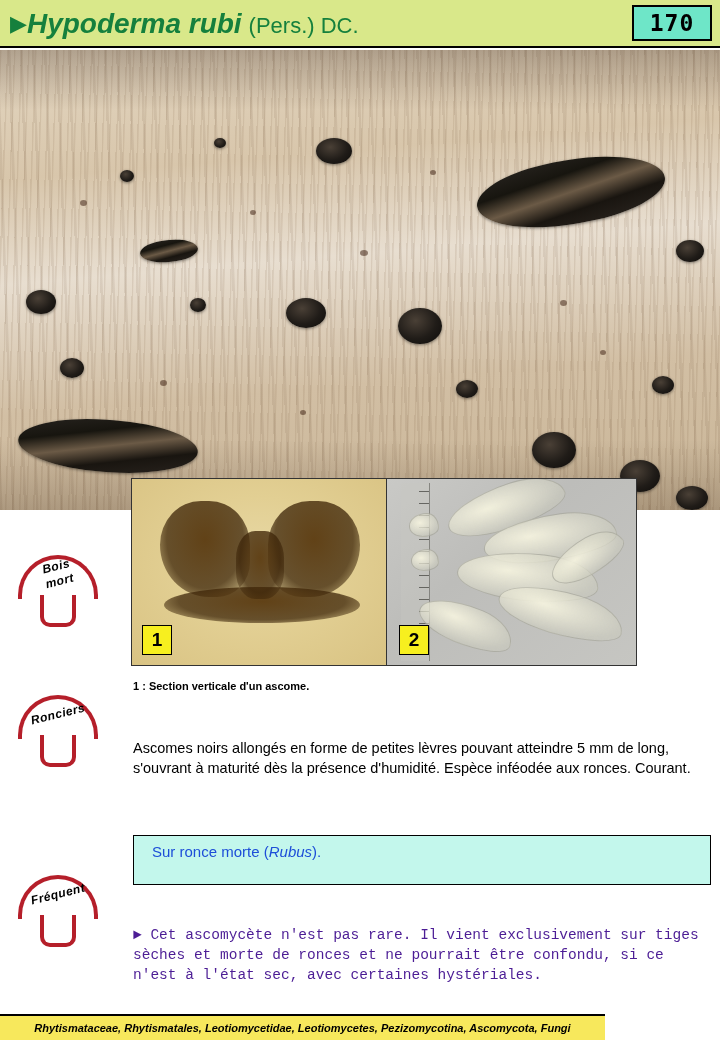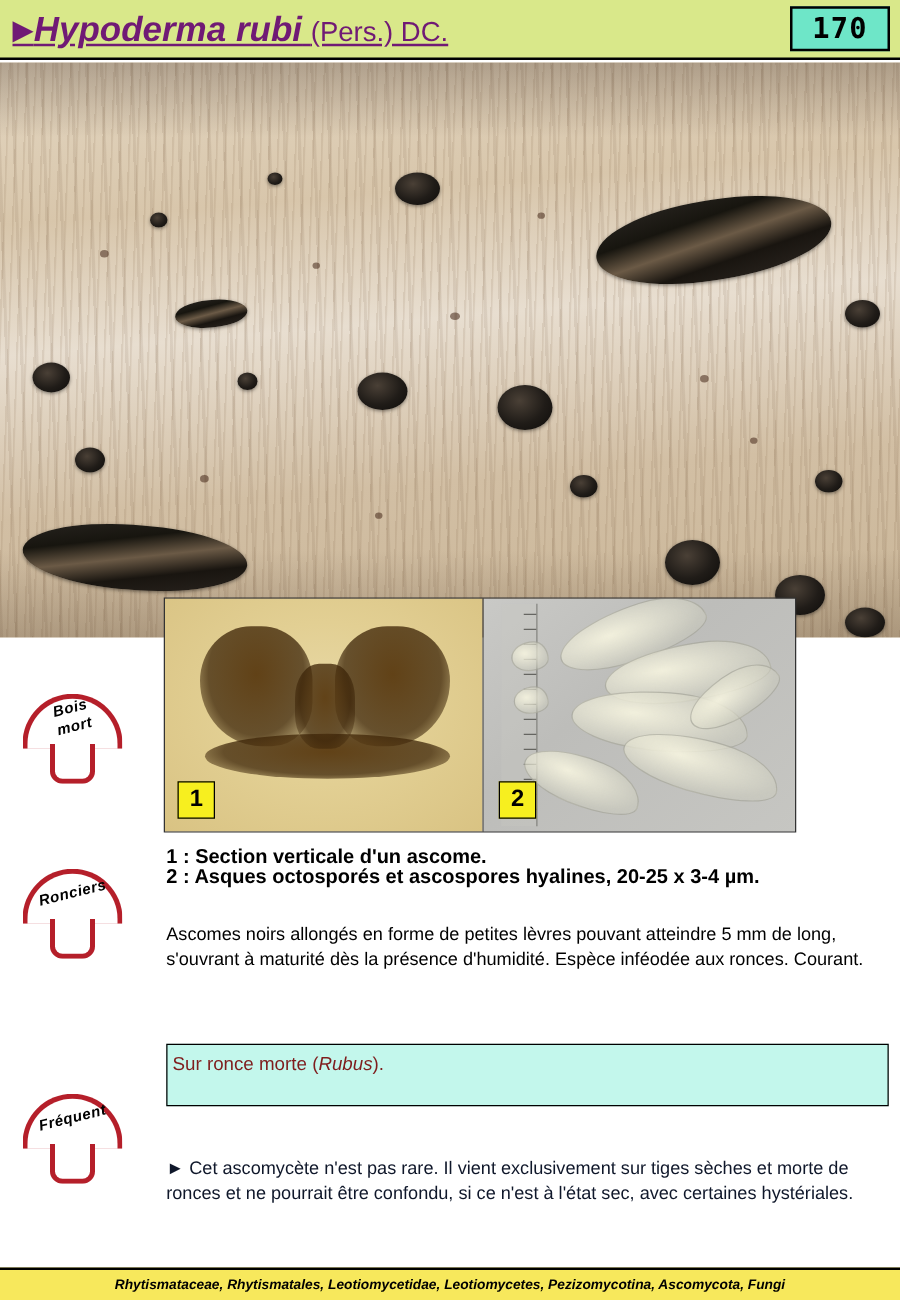--- a/index.html
+++ b/index.html
@@ -22,22 +22,21 @@
     width: 720px; height: 48px;
     background: #d9e88a;
     border-bottom: 2px solid #000;
     box-sizing: border-box;
   }
   .header-title {
     position: absolute;
     left: 10px; top: 8px;
     white-space: nowrap;
     font-size: 25px;
-    color: #701a75;
-    text-decoration: underline;
+    color: #15803d;
   }
   .arrow-head {
     font-size: 22px;
     line-height: 1;
     vertical-align: 2px;
   }
   .sp-name {
     font-style: italic;
     font-weight: bold;
     font-size: 28px;
@@ -171,21 +170,21 @@
     font-weight: bold;
     font-size: 19px;
     color: #000;
   }
 
   
   .captions {
     position: absolute;
     left: 133px; top: 678px;
     width: 520px;
-    font-size: 16px;
+    font-size: 11px;
     font-weight: bold;
     color: #000;
     line-height: 16px;
   }
 
   
   .description {
     position: absolute;
     left: 133px; top: 738px;
     width: 578px;
@@ -195,35 +194,36 @@
   }
 
   
   .habitat-box {
     position: absolute;
     left: 133px; top: 835px;
     width: 578px; height: 50px;
     background: #c3f7ec;
     border: 1px solid #000;
     box-sizing: border-box;
-    padding: 5px 4px;
+    padding: 5px 18px;
     font-size: 15px;
     line-height: 21px;
-    color: #7f1d1d;
+    color: #1d4ed8;
   }
   .it { font-style: italic; }
 
   
   .note {
     position: absolute;
     left: 133px; top: 925px;
     width: 578px;
     font-size: 14.5px;
     line-height: 20px;
-    color: #0f172a;
+    color: #4c1d95;
+    font-family: Liberation Mono, monospace;
   }
 
   
   .side-icon {
     position: absolute;
     left: 10px;
     width: 100px; height: 90px;
   }
   .mush {
     position: absolute;
@@ -267,21 +267,21 @@
     color: #000;
     transform: rotate(-14deg);
     letter-spacing: 0.5px;
   }
   .mush-text.two-line { top: 4px; line-height: 15px; }
 
   
   .footer {
     position: absolute;
     left: 0; bottom: 0;
-    width: 720px; height: 26px;
+    width: 605px; height: 26px;
     background: #f7e85c;
     border-top: 2px solid #000;
     box-sizing: border-box;
     display: flex;
     align-items: center;
     justify-content: center;
   }
   .footer-text {
     font-size: 11px;
     font-weight: bold;
@@ -371,21 +371,20 @@
     <div class="asc" style="left:30px; top:126px; width:96px; height:38px; transform:rotate(22deg);"></div>
     <div class="asc" style="left:160px; top:60px; width:78px; height:34px; transform:rotate(-30deg);"></div>
     <div class="asc" style="left:22px; top:34px; width:28px; height:22px;"></div>
     <div class="asc" style="left:24px; top:70px; width:26px; height:20px;"></div>
     <div class="label-box" style="left:12px; bottom:10px;">2</div>
   </div>
 </div>
 
 <div class="captions">
   <div>1 : Section verticale d'un ascome.</div>
-  <div>2 : Asques octosporés et ascospores hyalines, 20-25 x 3-4 µm.</div>
 </div>
 
 <div class="description">Ascomes noirs allongés en forme de petites lèvres pouvant atteindre 5 mm de long, s'ouvrant à maturité dès la présence d'humidité. Espèce inféodée aux ronces. Courant.</div>
 
 <div class="habitat-box">
   <div><span>Sur ronce morte (</span><span class="it">Rubus</span><span>).</span></div>
 </div>
 
 <div class="note">
   <span>►</span>

